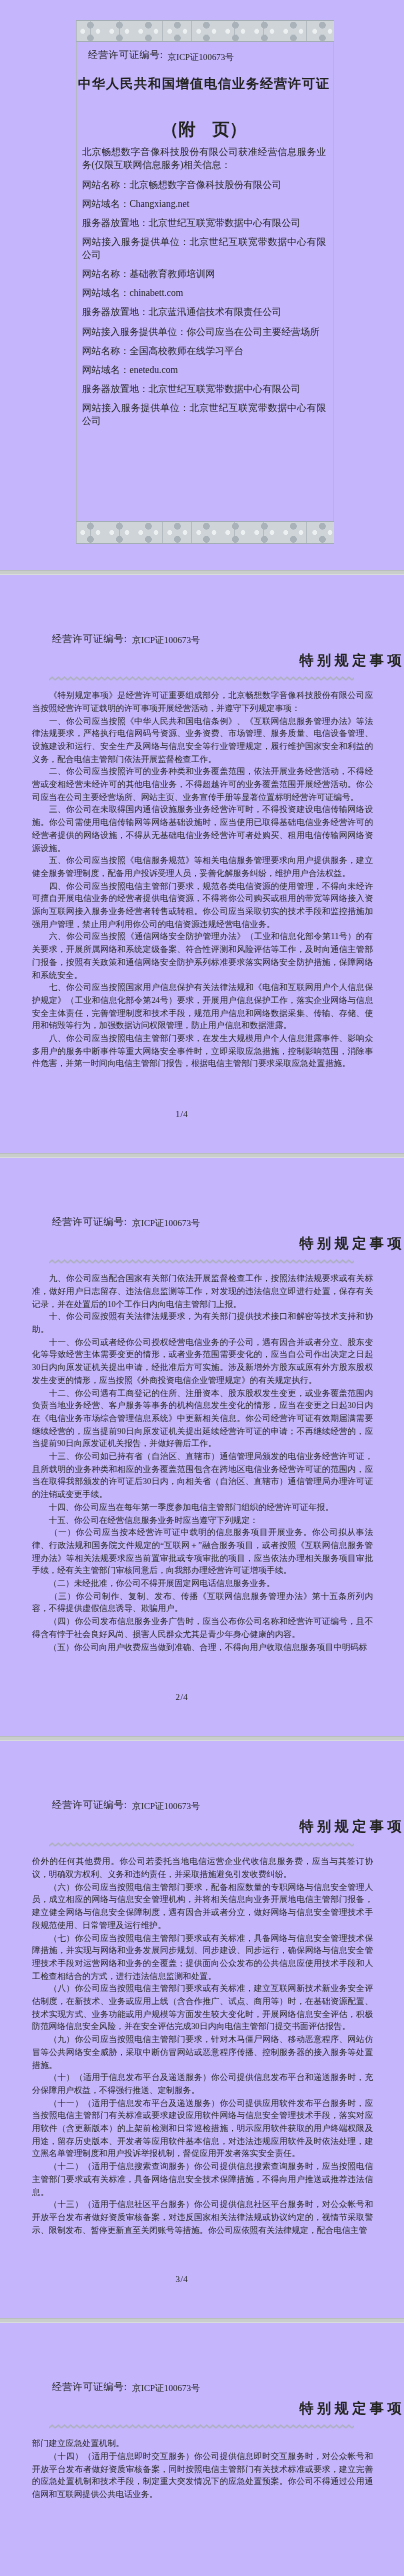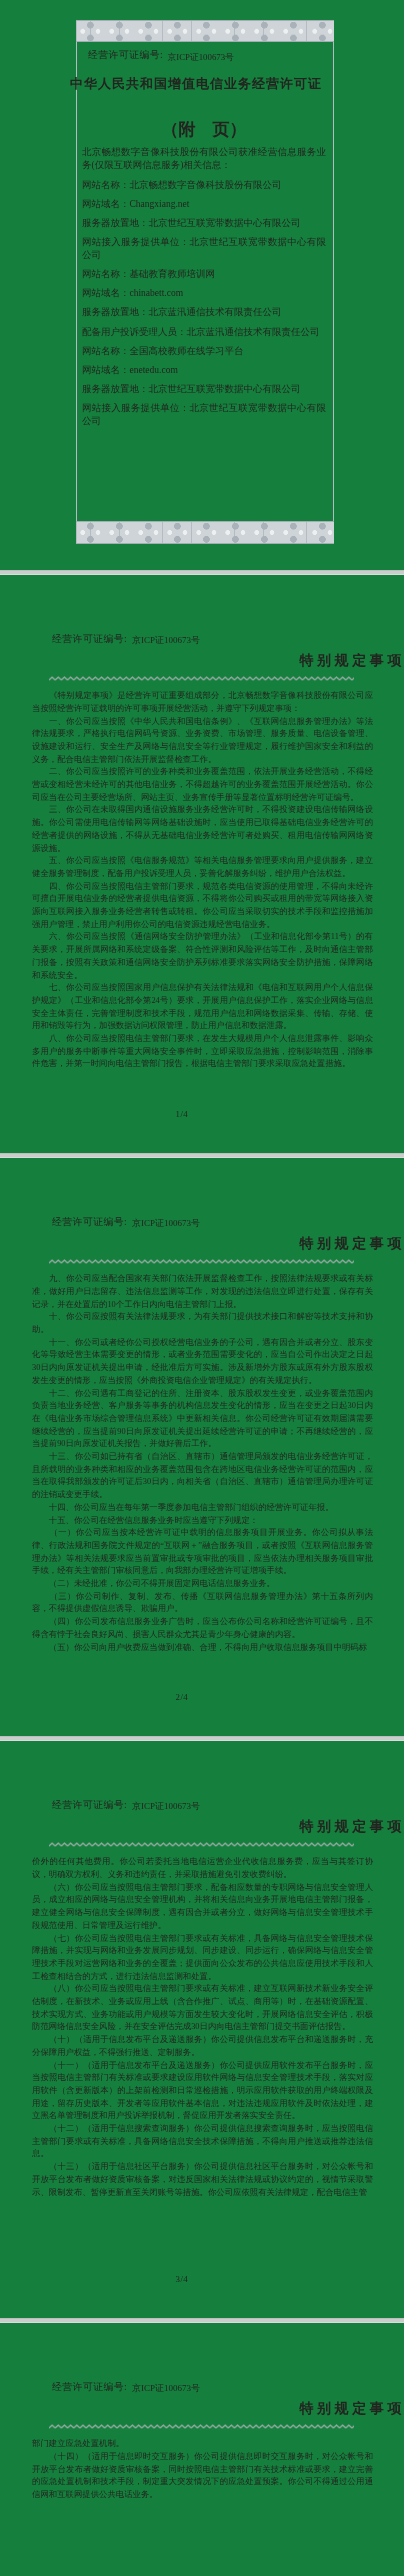--- a/index.html
+++ b/index.html
@@ -1,38 +1,38 @@
 <!DOCTYPE html>
 <html lang="zh" style="font-size:8.2px"><head>
 <meta charset="utf-8">
 <style>
   html,body{margin:0;padding:0;background:#ffffff;}
   body{width:405px;font-family:"Liberation Serif","DejaVu Serif",serif;color:#23231f;}
   .canvas{position:relative;width:405px;background:#fdfdfb;}
-  section{position:relative;display:block;background:#15803d;overflow:hidden;}
+  section{position:relative;display:block;background:#c4b5fd;overflow:hidden;}
   .sep{height:3.1px;background:#c9cecc;border-top:0.5px solid #b9bfbd;border-bottom:0.5px solid #d8dcda;}
 
   
   .cert-page{height:570px;}
   .frame{position:absolute;left:76px;top:20.6px;width:256px;height:522px;
          border-left:1px solid #b3bac1;border-right:1px solid #b3bac1;}
   .band{position:absolute;left:-1px;right:-1px;height:20.6px;
     background-color:#ced4d8;
     background-image:
       radial-gradient(circle at 6.7px 10.3px, #edf0f1 0 2.1px, rgba(0,0,0,0) 2.6px),
       radial-gradient(circle at 22px 10.3px, #edf0f1 0 2.1px, rgba(0,0,0,0) 2.6px),
       radial-gradient(circle at 14.4px 4.1px,  #a9b2b9 0 3.1px, rgba(0,0,0,0) 3.6px),
       radial-gradient(circle at 14.4px 17px, #a9b2b9 0 3.1px, rgba(0,0,0,0) 3.6px),
       repeating-linear-gradient(90deg,#b4bcc2 0 0.5px, rgba(0,0,0,0) 0.5px 14.4px);
     background-size:29px 20.6px,29px 20.6px,29px 20.6px,29px 20.6px,auto;
     border-top:1px solid #a3adb4;border-bottom:1px solid #a3adb4;}
   .band.top{top:-1px;} .band.bottom{bottom:-1px;}
   .cert-license{position:absolute;left:88px;top:49px;font-size:9.8px;letter-spacing:0.5px;}
   .cert-license .num{font-size:8.8px;letter-spacing:0;position:relative;top:1.5px;margin-left:4.1px;}
-  .cert-title{position:absolute;left:68px;top:75px;width:256px;text-align:center;
+  .cert-title{position:absolute;left:76px;top:75px;width:256px;text-align:center;
               font-size:13px;font-weight:bold;letter-spacing:1px;}
   .cert-subtitle{position:absolute;left:76px;top:98px;width:256px;text-align:center;
                  font-size:17px;font-weight:bold;margin-top:20px;}
   .cert-body{position:absolute;left:82px;top:138px;width:244px;
              font-size:9.5px;line-height:13.4px;text-align:justify;margin-top:8px;}
   .cert-body p{margin:0 0 5.7px 0;}
 
   
   .rules-page{height:578px;}
   .rules-page.p3{height:578px;}
@@ -76,21 +76,21 @@
     <div class="cert-body">
       <p>北京畅想数字音像科技股份有限公司获准经营信息服务业务(仅限互联网信息服务)相关信息：</p>
       <div>
           <p>网站名称：北京畅想数字音像科技股份有限公司</p>
           <p>网站域名：Changxiang.net</p>
           <p>服务器放置地：北京世纪互联宽带数据中心有限公司</p>
           <p>网站接入服务提供单位：北京世纪互联宽带数据中心有限公司</p>
           <p>网站名称：基础教育教师培训网</p>
           <p>网站域名：chinabett.com</p>
           <p>服务器放置地：北京蓝汛通信技术有限责任公司</p>
-          <p>配备用户投诉受理人员：北京蓝汛通信技术有限责任公司</p>
+          <p>网站接入服务提供单位：你公司应当在公司主要经营场所</p>
           <p>网站名称：全国高校教师在线学习平台</p>
           <p>网站域名：enetedu.com</p>
           <p>服务器放置地：北京世纪互联宽带数据中心有限公司</p>
           <p>网站接入服务提供单位：北京世纪互联宽带数据中心有限公司</p>
         </div>
     </div>
   </section>
 
   <div class="sep"></div>
 
@@ -151,20 +151,21 @@
     </div>
     <div class="pg-title">特别规定事项</div>
     <svg class="wave" viewBox="0 0 592 10" preserveAspectRatio="none">
         <rect width="592" height="10" fill="url(#zz)"></rect>
       </svg>
     <div class="paras">
         <p>价外的任何其他费用。你公司若委托当地电信运营企业代收信息服务费，应当与其签订协议，明确双方权利、义务和违约责任，并采取措施避免引发收费纠纷。</p>
         <p>　　（六）你公司应当按照电信主管部门要求，配备相应数量的专职网络与信息安全管理人员，成立相应的网络与信息安全管理机构，并将相关信息向业务开展地电信主管部门报备，建立健全网络与信息安全保障制度，遇有因合并或者分立，做好网络与信息安全管理技术手段规范使用、日常管理及运行维护。</p>
         <p>　　（七）你公司应当按照电信主管部门要求或有关标准，具备网络与信息安全管理技术保障措施，并实现与网络和业务发展同步规划、同步建设、同步运行，确保网络与信息安全管理技术手段对运营网络和业务的全覆盖；提供面向公众发布的公共信息应使用技术手段和人工检查相结合的方式，进行违法信息监测和处置。</p>
         <p>　　（八）你公司应当按照电信主管部门要求或有关标准，建立互联网新技术新业务安全评估制度，在新技术、业务或应用上线（含合作推广、试点、商用等）时，在基础资源配置、技术实现方式、业务功能或用户规模等方面发生较大变化时，开展网络信息安全评估，积极防范网络信息安全风险，并在安全评估完成30日内向电信主管部门提交书面评估报告。</p>
+        <p>　　（九）你公司应当按照电信主管部门要求，针对木马僵尸网络、移动恶意程序、网站仿冒等公共网络安全威胁，采取中断仿冒网站或恶意程序传播、控制服务器的接入服务等处置措施。</p>
         <p>　　（十）（适用于信息发布平台及递送服务）你公司提供信息发布平台和递送服务时，充分保障用户权益，不得强行推送、定制服务。</p>
         <p>　　（十一）（适用于信息发布平台及递送服务）你公司提供应用软件发布平台服务时，应当按照电信主管部门有关标准或要求建设应用软件网络与信息安全管理技术手段，落实对应用软件（含更新版本）的上架前检测和日常巡检措施，明示应用软件获取的用户终端权限及用途，留存历史版本、开发者等应用软件基本信息，对违法违规应用软件及时依法处理，建立黑名单管理制度和用户投诉举报机制，督促应用开发者落实安全责任。</p>
         <p>　　（十二）（适用于信息搜索查询服务）你公司提供信息搜索查询服务时，应当按照电信主管部门要求或有关标准，具备网络信息安全技术保障措施，不得向用户推送或推荐违法信息。</p>
         <p>　　（十三）（适用于信息社区平台服务）你公司提供信息社区平台服务时，对公众帐号和开放平台发布者做好资质审核备案，对违反国家相关法律法规或协议约定的，视情节采取警示、限制发布、暂停更新直至关闭账号等措施。你公司应依照有关法律规定，配合电信主管</p>
       </div>
     <div class="pg-footer">3/4</div>
   </section>
 
   <div class="sep"></div>
 

